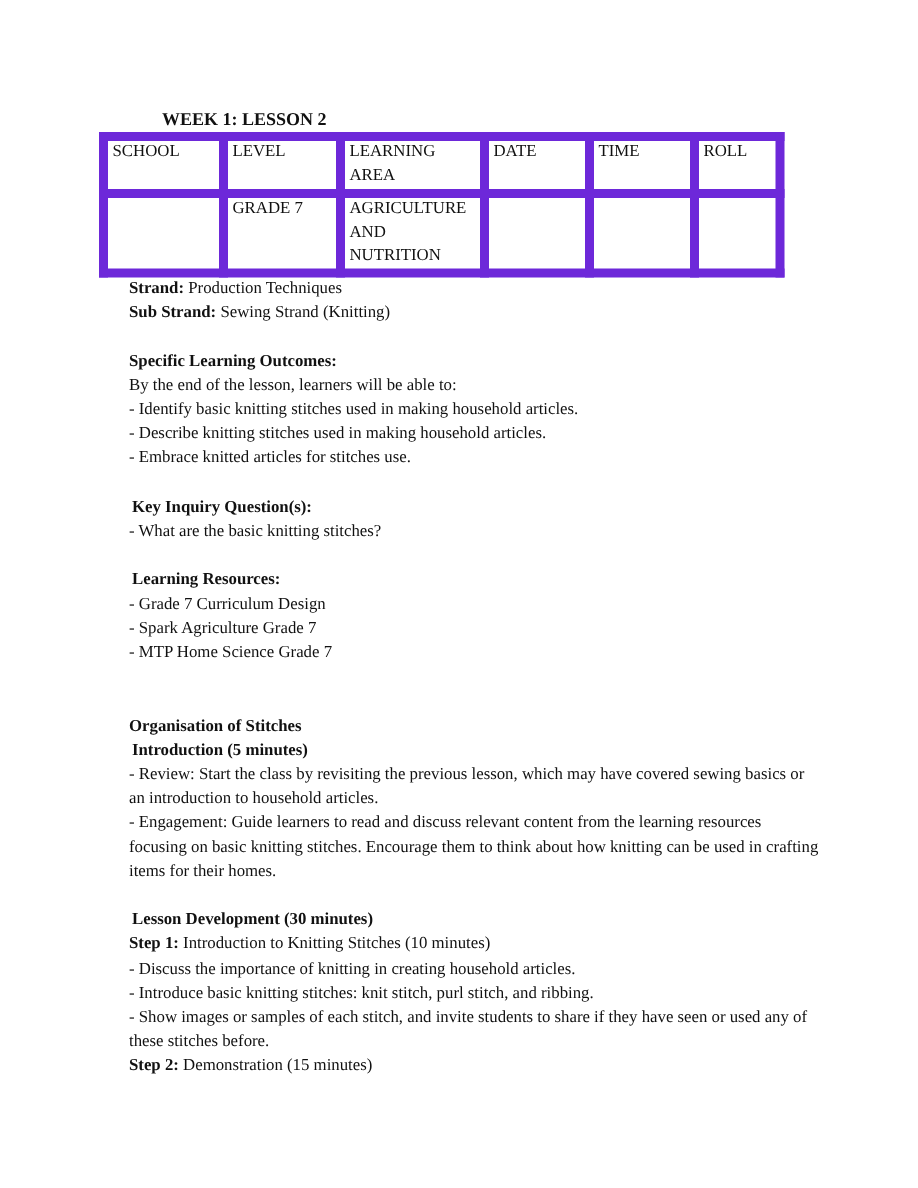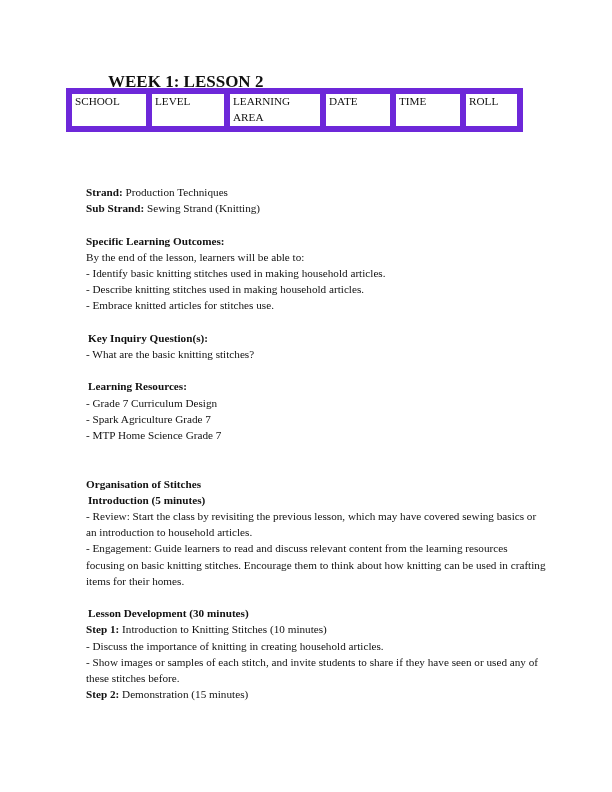--- a/index.html
+++ b/index.html
@@ -1,18 +1,18 @@
 <!DOCTYPE html>
 <html><head>
 <meta charset="utf-8">
 <style>
   html, body { margin: 0; padding: 0; background: #ffffff; }
   body { width: 612px; height: 792px; position: relative; overflow: hidden;
          font-family: "Liberation Serif", "DejaVu Serif", serif; color: #111; font-size: 11.2px; }
-  .week-title { position: absolute; left: 108px; top: 72px; font-weight: bold; font-size: 17px; }
+  .week-title { position: absolute; left: 108px; top: 72px; font-weight: bold; font-size: 12px; }
   table.info { position: absolute; left: 66px; top: 88px; border-collapse: collapse; table-layout: fixed; }
   table.info td { border: 6px solid #6d28d9; vertical-align: top; padding: 0 0 0 3px; line-height: 15.5px; font-size: 11.2px; }
   table.info tr.hdr td { height: 32px; }
   table.info tr.val td { height: 46px; }
   .body-text { position: absolute; left: 86px; top: 184px; width: 460px; line-height: 16.2px; }
   .body-text p { margin: 0; }
   .gap { height: 16.2px; }
   .b { font-weight: bold; }
   .ind { padding-left: 2px; }
 </style>
@@ -32,20 +32,28 @@
   </colgroup>
   <tbody>
       <tr class="hdr">
     <td>SCHOOL</td>
     <td>LEVEL</td>
     <td>LEARNING AREA</td>
     <td>DATE</td>
     <td>TIME</td>
     <td>ROLL</td>
   </tr>
+  <tr class="val">
+    <td></td>
+    <td>GRADE 7</td>
+    <td>AGRICULTURE AND NUTRITION</td>
+    <td></td>
+    <td></td>
+    <td></td>
+  </tr>
 </tbody>
   </table>
 
 <div class="body-text">
   <p><span class="b">Strand:</span><span> Production Techniques</span></p>
   <p><span class="b">Sub Strand:</span><span> Sewing Strand (Knitting)</span></p>
   <div class="gap"></div>
   <p class="b">Specific Learning Outcomes:</p>
   <p>By the end of the lesson, learners will be able to:</p>
   <p>- Identify basic knitting stitches used in making household articles.</p>
@@ -62,15 +70,16 @@
   <div class="gap"></div>
   <div class="gap"></div>
   <p class="b">Organisation of Stitches</p>
   <p class="b ind">Introduction (5 minutes)</p>
   <p>- Review: Start the class by revisiting the previous lesson, which may have covered sewing basics or an introduction to household articles.</p>
   <p>- Engagement: Guide learners to read and discuss relevant content from the learning resources focusing on basic knitting stitches. Encourage them to think about how knitting can be used in crafting items for their homes.</p>
   <div class="gap"></div>
   <p class="b ind">Lesson Development (30 minutes)</p>
   <p><span class="b">Step 1:</span><span> Introduction to Knitting Stitches (10 minutes)</span></p>
   <p>- Discuss the importance of knitting in creating household articles.</p>
+  <p>- Introduce basic knitting stitches: knit stitch, purl stitch, and ribbing.</p>
   <p>- Show images or samples of each stitch, and invite students to share if they have seen or used any of these stitches before.</p>
   <p><span class="b">Step 2:</span><span> Demonstration (15 minutes)</span></p>
 </div>
 
 </body></html>

